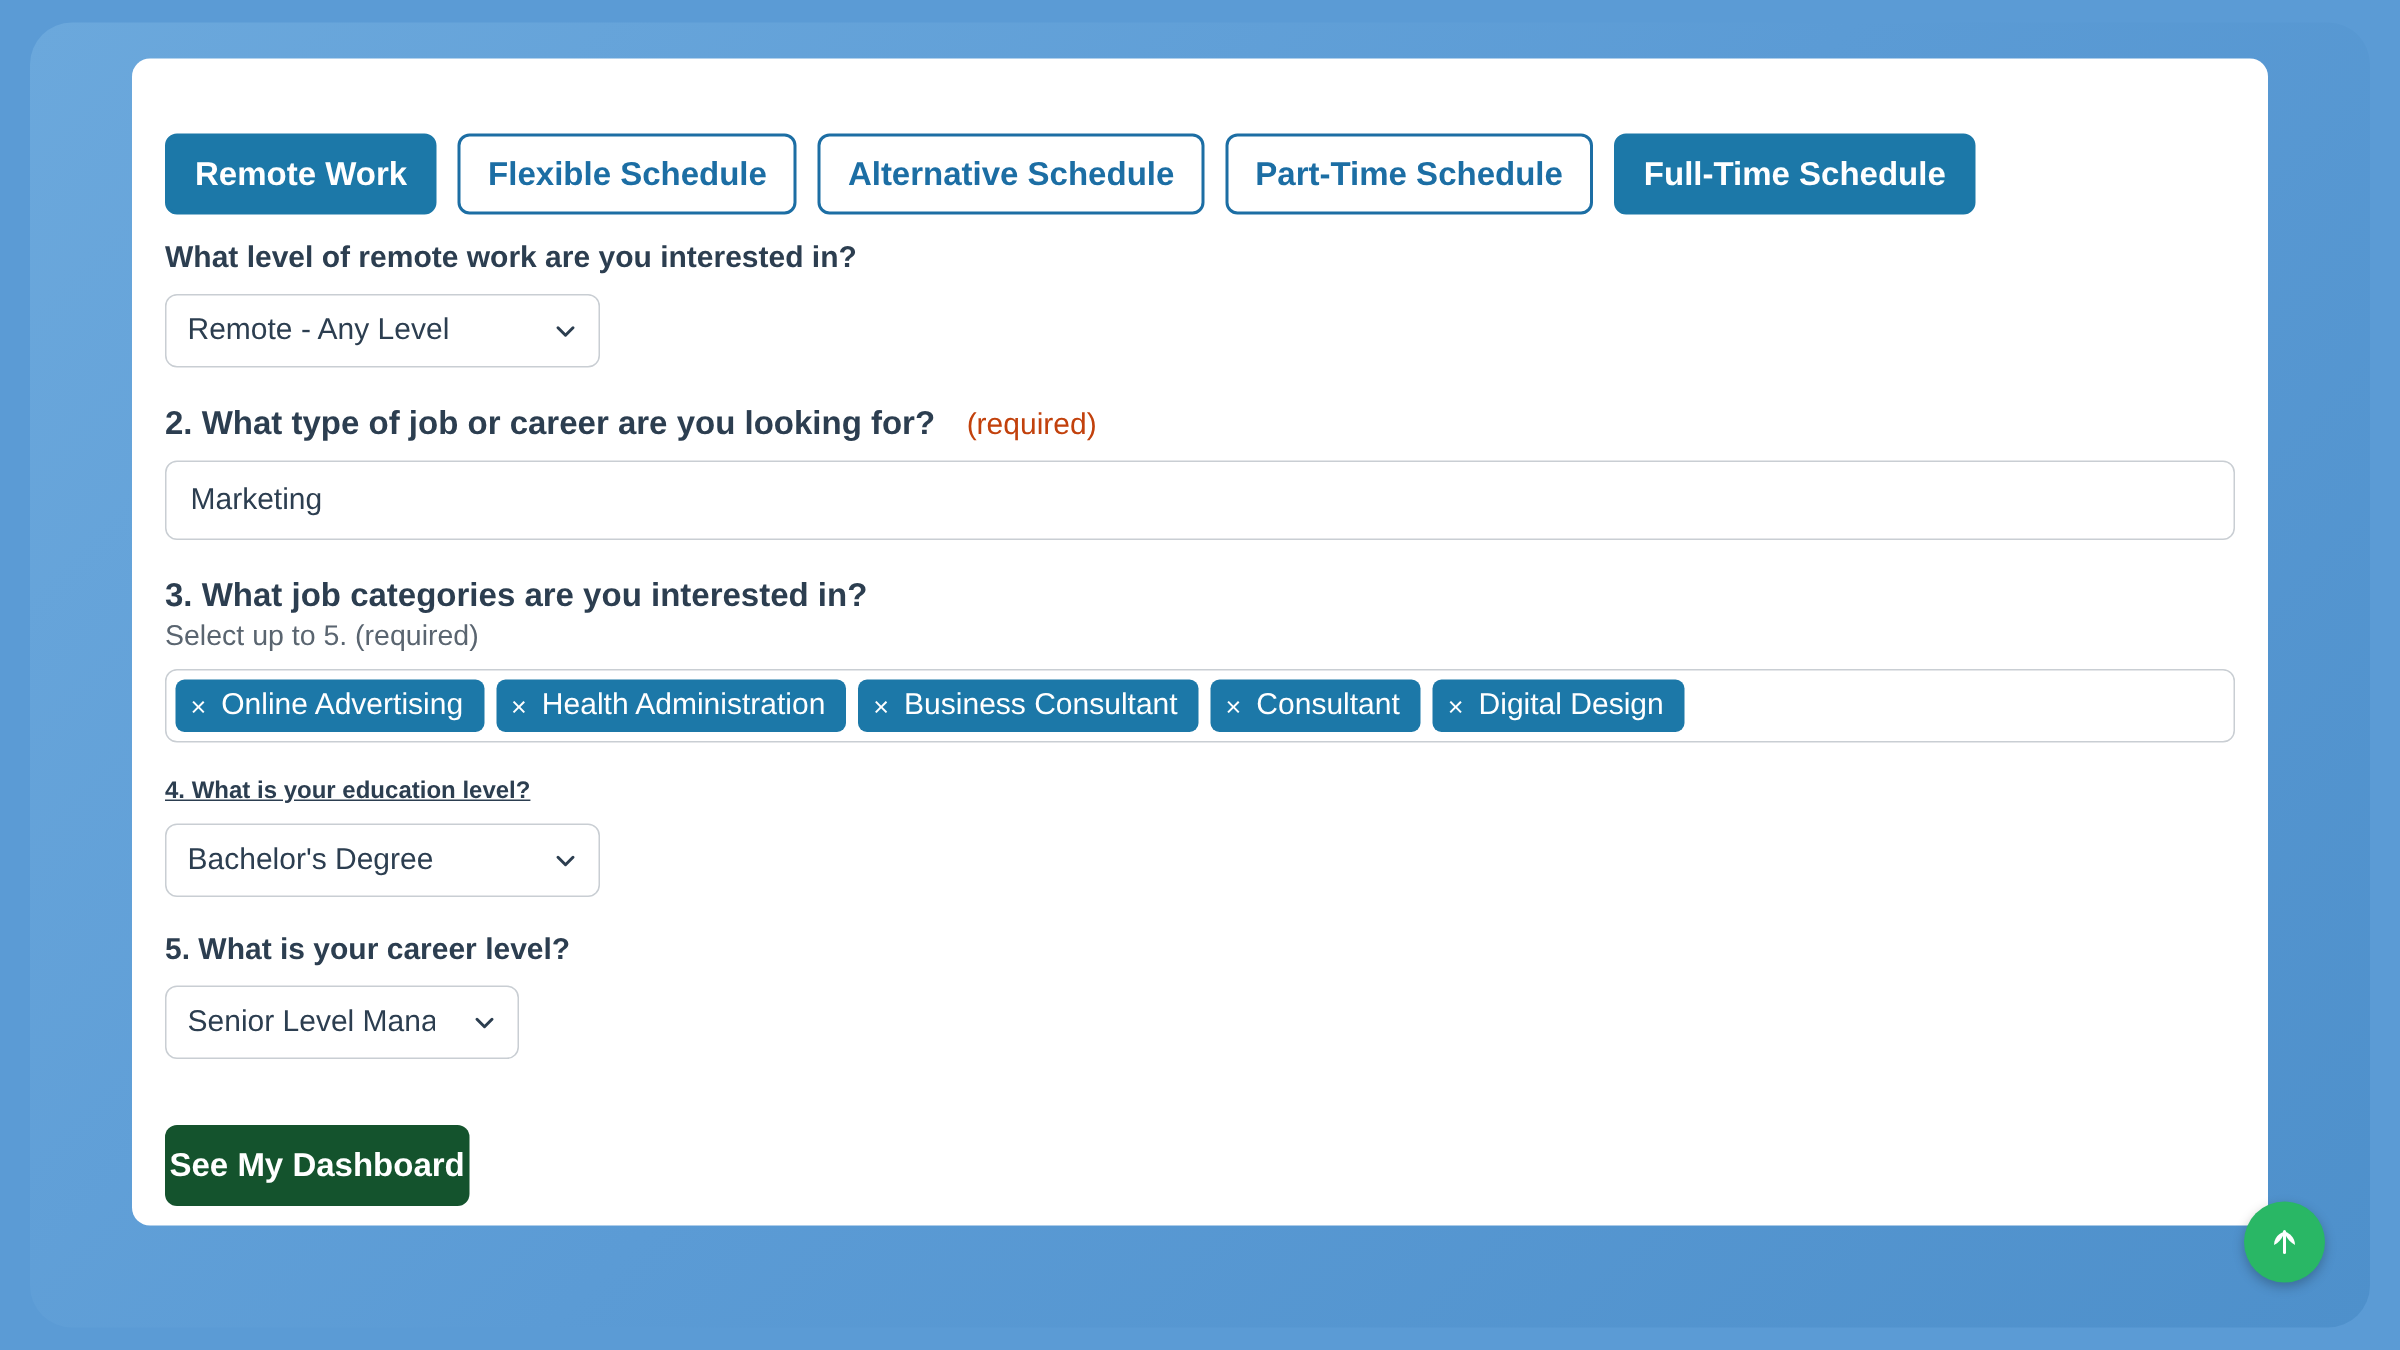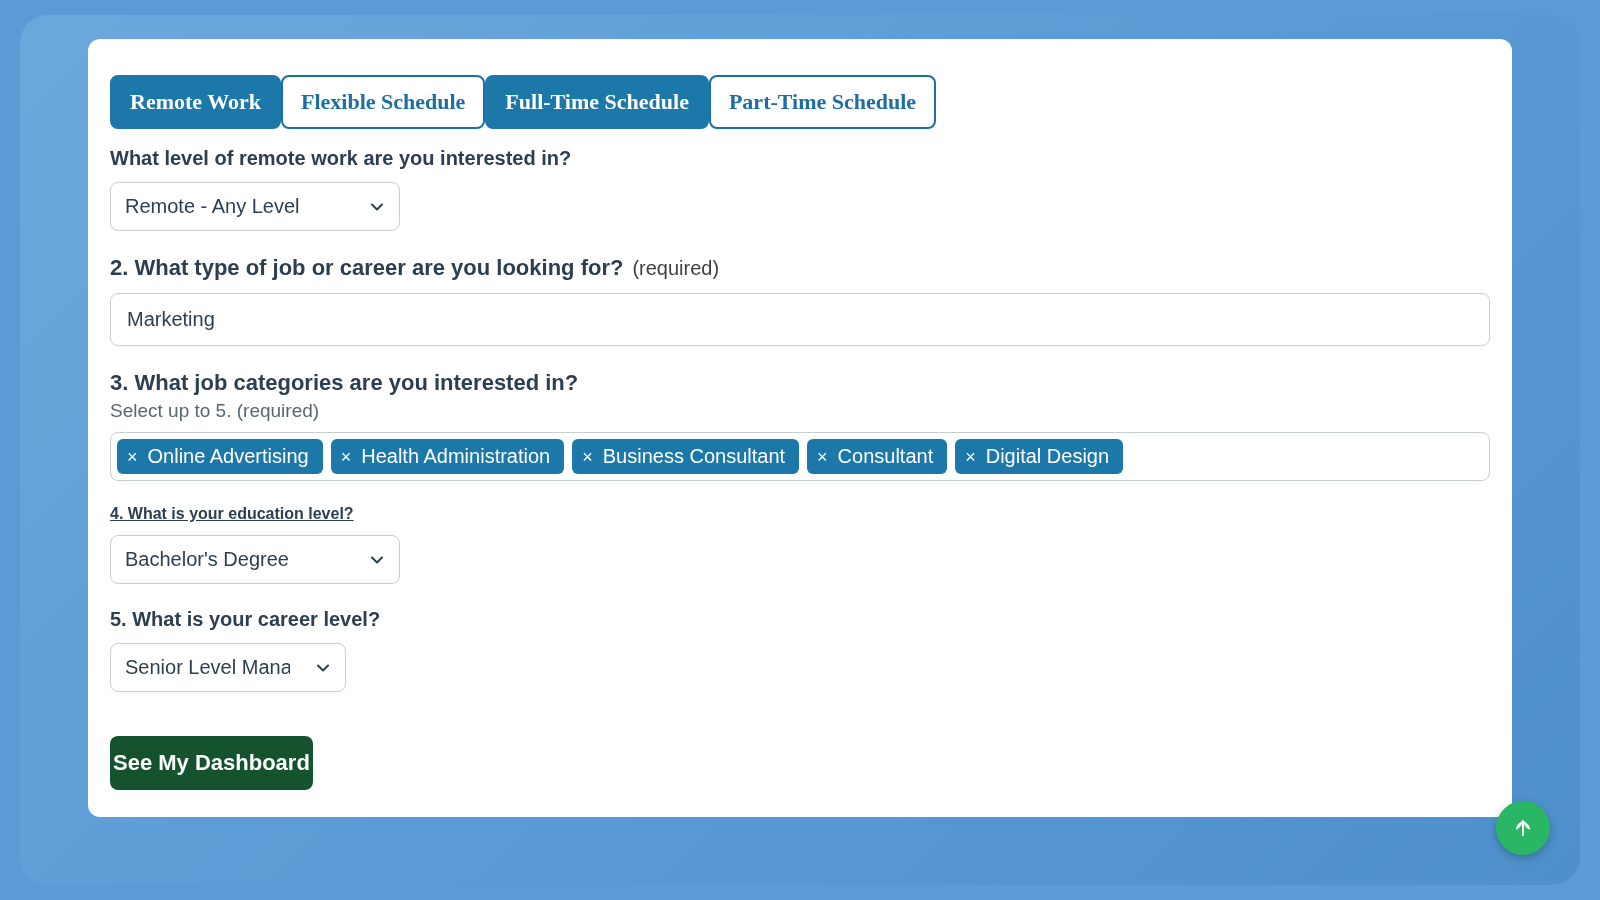--- a/index.html
+++ b/index.html
@@ -50,24 +50,24 @@
   margin-bottom: 12px;
 }
 .sub-hint {
   font-size: 19px;
   color: #5a6570;
   margin-top: 4px;
   margin-bottom: 10px;
 }
 .chip-row {
   display: flex;
+  gap: 14px;
   flex-wrap: wrap;
-  margin-top: 18px;
+  margin-top: 32px;
   margin-bottom: 8px;
-  font-family: Liberation Serif, serif;
 }
 .chip {
   border: 2px solid #1c6ea4;
   border-radius: 8px;
   padding: 12px 18px;
   font-size: 22px;
   font-weight: 600;
   color: #1c6ea4;
   background: #fff;
   cursor: pointer;
@@ -154,36 +154,37 @@
   width: 54px;
   height: 54px;
   border-radius: 50%;
   background: #29b765;
   display: flex;
   align-items: center;
   justify-content: center;
   box-shadow: 0 3px 8px rgba(0,0,0,0.25);
 }
 .fab svg { display: block; }
-.q-hint-inline { font-weight: 400; color: #404040; font-size: 20px; margin-left: 5px;}
+.q-hint-inline { font-weight: 400; color: #c2410c; font-size: 20px; margin-left: 17px;}
 .q-title-line { display: flex; align-items: baseline; flex-wrap: wrap; gap: 4px;}
 </style>
 </head>
 <body>
 
 <div class="outer-frame">
   <div class="form-card">
 
     
     <div class="q-row">
       <div class="chip-row" id="q1-chips">
           <div class="chip selected">Remote Work</div>
           <div class="chip">Flexible Schedule</div>
+          <div class="chip">Alternative Schedule</div>
+          <div class="chip">Part-Time Schedule</div>
           <div class="chip selected">Full-Time Schedule</div>
-          <div class="chip">Part-Time Schedule</div>
         </div>
       <div class="sub-title">What level of remote work are you interested in?</div>
       <div class="select-box">
         <span>Remote - Any Level</span>
         <span class="caret">
           <svg width="16" height="16" viewBox="0 0 16 16">
               <path d="M3 5.5l5 5 5-5" stroke="#2c3e50" stroke-width="2" fill="none" stroke-linecap="round" stroke-linejoin="round"></path>
             </svg>
         </span>
       </div>

